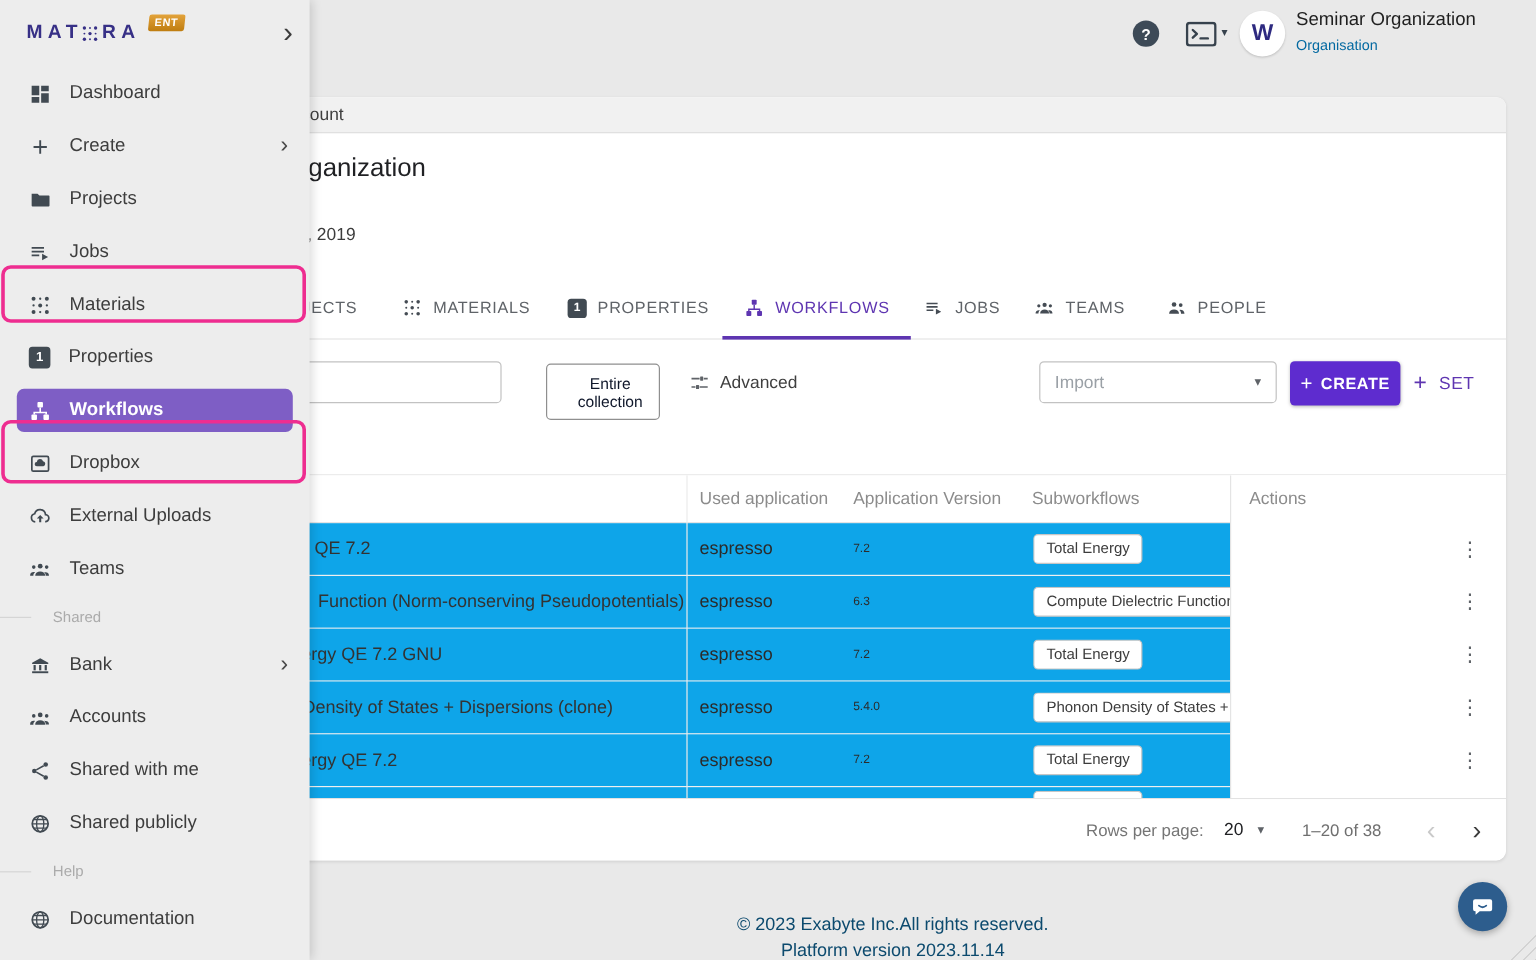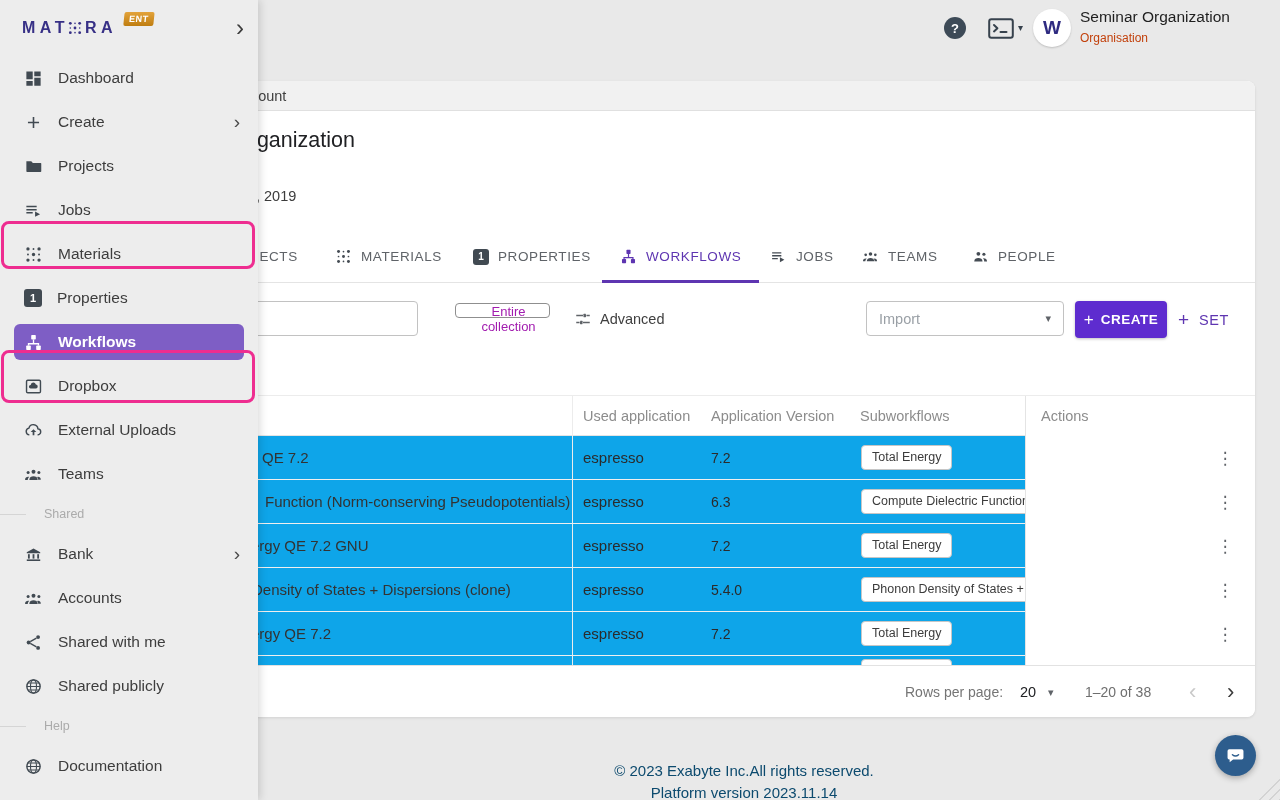--- a/index.html
+++ b/index.html
@@ -11,21 +11,21 @@
   .topbar { position:absolute; top:0; left:0; right:0; height:56px; }
   .help-btn { position:absolute; left:944px; top:17px; width:22px; height:22px; border-radius:50%;
     background:#3d4a57; color:#fff; font-size:13px; font-weight:bold; display:flex; align-items:center; justify-content:center; cursor:pointer; }
   .console-btn { position:absolute; left:988px; top:18px; width:26px; height:21px; color:#37424d; cursor:pointer; }
   .console-caret { position:absolute; left:1018px; top:22px; font-size:10px; color:#37424d; }
   .avatar { position:absolute; left:1033px; top:9px; width:38px; height:38px; border-radius:50%;
     background:#fff; box-shadow:0 1px 2px rgba(0,0,0,.18); display:flex; align-items:center; justify-content:center;
     color:#2e2a80; font-weight:bold; font-size:19px; cursor:pointer; }
   .org-block { position:absolute; left:1080px; top:8px; cursor:pointer; }
   .org-name { font-size:15.5px; color:#1f1f1f; }
-  .org-sub { font-size:12px; color:#c2410c; margin-top:5px; }
+  .org-sub { font-size:12px; color:#0369a1; margin-top:5px; }
 
   
   .card { position:absolute; left:72px; top:81px; width:1183px; height:636px; background:#fff;
     border-radius:8px; box-shadow:0 1px 3px rgba(0,0,0,.1); overflow:hidden; }
   .card-strip { position:absolute; top:0; left:0; right:0; height:30px; background:#f1f1f1; border-bottom:1px solid #e0e0e0; }
   .crumb { position:absolute; left:162px; line-height:30px; font-size:14.5px; color:#3f3f3f; }
   .page-title { position:absolute; left:75px; top:47px; font-size:21.5px; font-weight:400; color:#202124; white-space:nowrap; }
   .member-since { position:absolute; left:184px; top:107px; font-size:14.5px; color:#3c3c3c; }
 
   
@@ -37,22 +37,22 @@
   .tab .icon { color:#454c54; }
   .tab .icon svg { width:17px; height:17px; }
   .tab-label { font-size:13.5px; letter-spacing:.6px; font-weight:500; }
   .tab.selected { color:#5e35b1; border-bottom-color:#5e35b1; }
   .tab.selected .icon { color:#5e35b1; }
   .tab .prop-badge { width:16px; height:16px; font-size:10px; }
 
   
   .search { position:absolute; left:100px; top:220px; width:246px; height:35px; border:1px solid #c2c2c2;
     border-radius:4px; background:#fff; outline:none; font-size:14px; padding:0 10px; }
-  .scope-btn { position:absolute; left:383px; top:222px; width:95px; height:15px; background:#fff;
-    border:1px solid #8f8f8f; border-radius:4px; font-size:13px; color:#a21caf; cursor:pointer;
+  .scope-btn { position:absolute; left:383px; top:222px; width:95px; height:47px; background:#fff;
+    border:1px solid #8f8f8f; border-radius:4px; font-size:13px; color:#0f172a; cursor:pointer;
     font-family:inherit;padding-left:12px; }
   .advanced { position:absolute; left:502px; top:222px; height:31px; display:flex; align-items:center; gap:8px; cursor:pointer; }
   .advanced .icon { color:#5f6368; } .advanced .icon svg { width:18px; height:18px; }
   .adv-label { font-size:14.5px; color:#3f3f3f; }
   .import-select { position:absolute; left:794px; top:220px; width:198px; height:35px; border:1px solid #c2c2c2;
     border-radius:4px; background:#fff; display:flex; align-items:center; justify-content:space-between;
     padding:0 12px; cursor:pointer; }
   .import-label { font-size:14.5px; color:#9aa0a6; }
   .select-caret { font-size:11px; color:#5f6368; }
   .create-btn { position:absolute; left:1003px; top:220px; width:92px; height:37px; background:#5e2ccf; border:none;
@@ -68,21 +68,21 @@
   .table { position:absolute; left:0; right:0; top:314px; height:270px; overflow:hidden; border-top:1px solid #ececec; }
   .t-head { position:relative; height:40px; border-bottom:1px solid #e4e4e4; }
   .t-head span { position:absolute; line-height:40px; font-size:14.5px; color:#8c8c8c; }
   .h0{left:511px} .h1{left:639px} .h2{left:788px}
   .v-line { position:absolute; top:0; bottom:0; left:500px; width:1px; background:#ececec; }
   .t-row { position:relative; height:44px; border-bottom:1px solid #efefef; background:#0ea5e9; cursor:pointer; }
   .t-row .name { position:absolute; line-height:44px; font-size:15px; color:#333; white-space:nowrap; }
   .t-row:nth-child(1) .name{left:190px} .t-row:nth-child(2) .name{left:193px} .t-row:nth-child(3) .name{left:179px}
   .t-row:nth-child(4) .name{left:180px} .t-row:nth-child(5) .name{left:179px}
   .c-app { position:absolute; left:511px; line-height:44px; font-size:15px; color:#2b2b2b; }
-  .c-ver { position:absolute; left:639px; line-height:44px; font-size:14px; color:#2b2b2b; }
+  .c-ver { position:absolute; left:639px; line-height:44px; font-size:10px; color:#2b2b2b; }
   .chip-wrap { position:absolute; left:789px; top:9px; width:164px; height:26px; overflow:hidden; white-space:nowrap; }
   .t-row:nth-child(6) .chip-wrap { top:3px; }
   .chip { display:inline-block; height:25px; line-height:23px; border:1px solid #c6c6c6; border-radius:4px;
     padding:0 10px; font-size:12.5px; color:#3c3c3c; background:#fff; }
   .actions-col { position:absolute; top:0; bottom:0; left:953px; width:230px; background:#fff; border-left:1px solid #e4e4e4; }
   .actions-head { position:absolute; left:15px; line-height:40px; font-size:14.5px; color:#8c8c8c; }
   .kebab { position:absolute; left:189px; width:20px; text-align:center; font-size:17px; color:#5f6368; cursor:pointer; }
 
   
   .pager { position:absolute; left:0; right:0; top:584px; height:52px; background:#fff; border-top:1px solid #e2e2e2;

